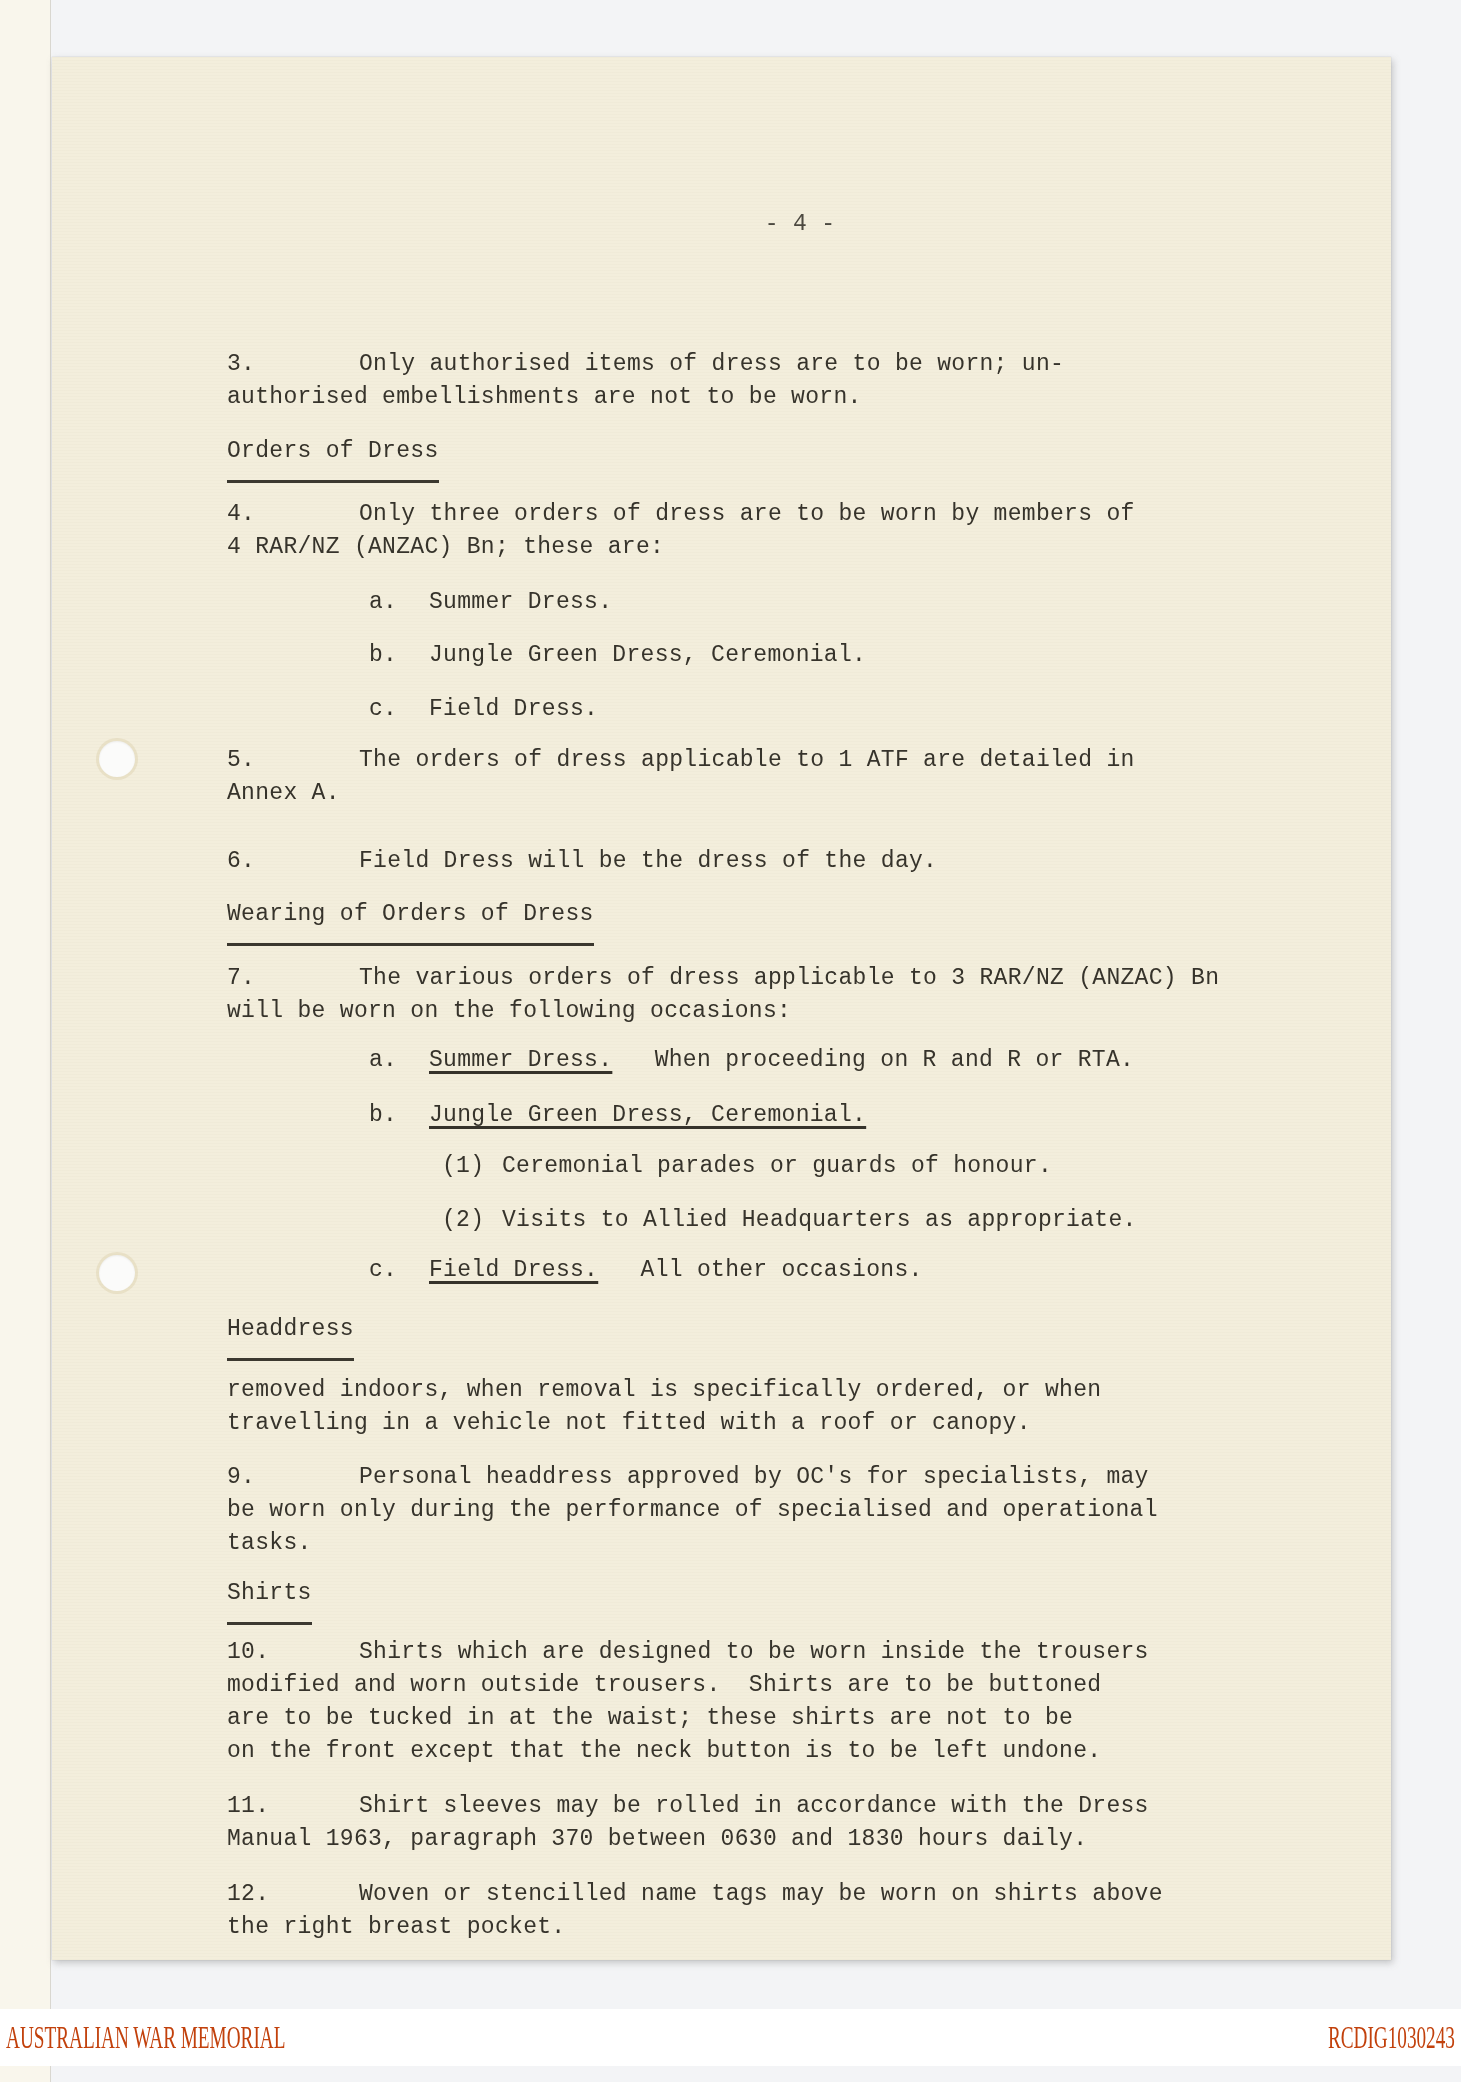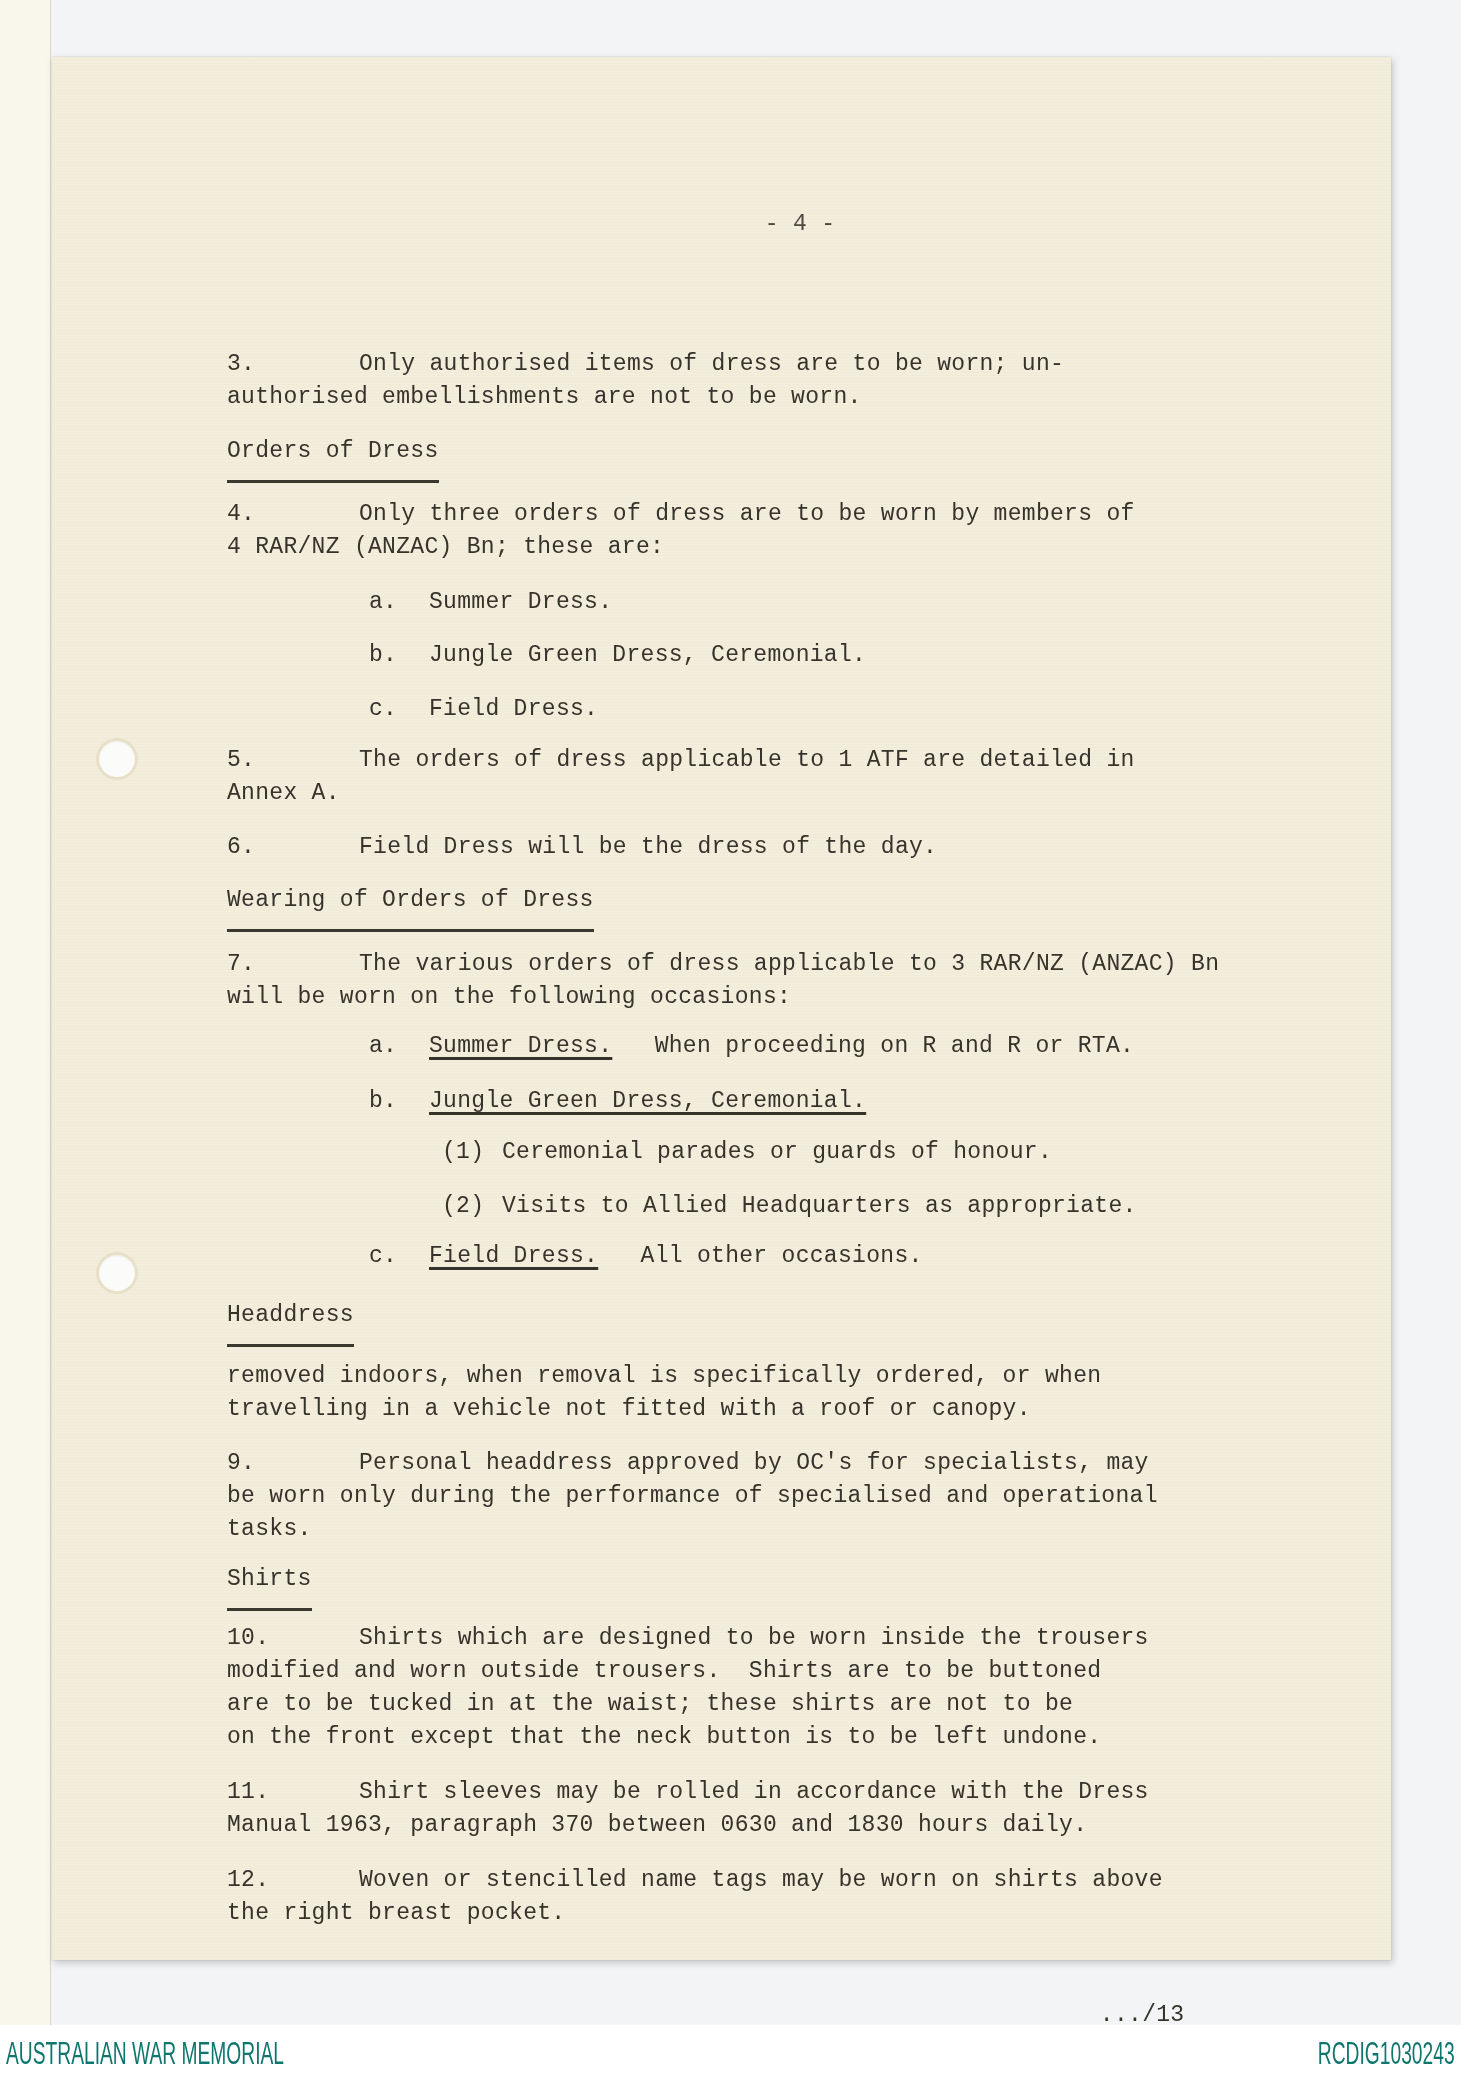--- a/index.html
+++ b/index.html
@@ -65,30 +65,30 @@
   }
   .dress {
     text-decoration: underline;
     text-decoration-thickness: 2.5px;
     text-underline-offset: 5px;
   }
   .continuation { margin-left: 760px; margin-top: 36px; }
 
   .footer-bar {
     position: absolute;
-    left: 0; bottom: 0;
+    left: 0; bottom: 16px;
     width: 1461px; height: 57px;
     background: #ffffff;
     display: flex;
     justify-content: space-between;
     align-items: center;
-    font-family: Liberation Sans, sans-serif;
+    font-family: Liberation Serif, serif;
     font-size: 31px;
     font-weight: 400;
-    color: #0f766e;
+    color: #c2410c;
   }
   .footer-left { transform: scaleX(0.62); transform-origin: left center; margin-left: 6px; }
   .footer-right { transform: scaleX(0.62); transform-origin: right center; margin-right: 6px; }
 </style>
 </head>
 <body>
 
 <div class="stage">
 
   <div class="under-sheet"></div>
@@ -120,21 +120,21 @@
 
       <div class="sub line" style="margin-top:22px"><span class="sublabel">a.</span><span>Summer Dress.</span></div>
       <div class="sub line" style="margin-top:20px"><span class="sublabel">b.</span><span>Jungle Green Dress, Ceremonial.</span></div>
       <div class="sub line" style="margin-top:21px"><span class="sublabel">c.</span><span>Field Dress.</span></div>
 
       <div style="margin-top:18px">
         <div class="line"><span class="num">5.</span><span>The orders of dress applicable to 1 ATF are detailed in</span></div>
         <div class="line">Annex A.</div>
       </div>
 
-      <div style="margin-top:21px">
+      <div style="margin-top:35px">
         <div class="line"><span class="num">6.</span><span>Field Dress will be the dress of the day.</span></div>
       </div>
 
       <div style="margin-top:20px">
         <span class="heading">Wearing of Orders of Dress</span>
       </div>
 
       <div style="margin-top:16px">
         <div class="line"><span class="num">7.</span><span>The various orders of dress applicable to 3 RAR/NZ (ANZAC) Bn</span></div>
         <div class="line">will be worn on the following occasions:</div>

